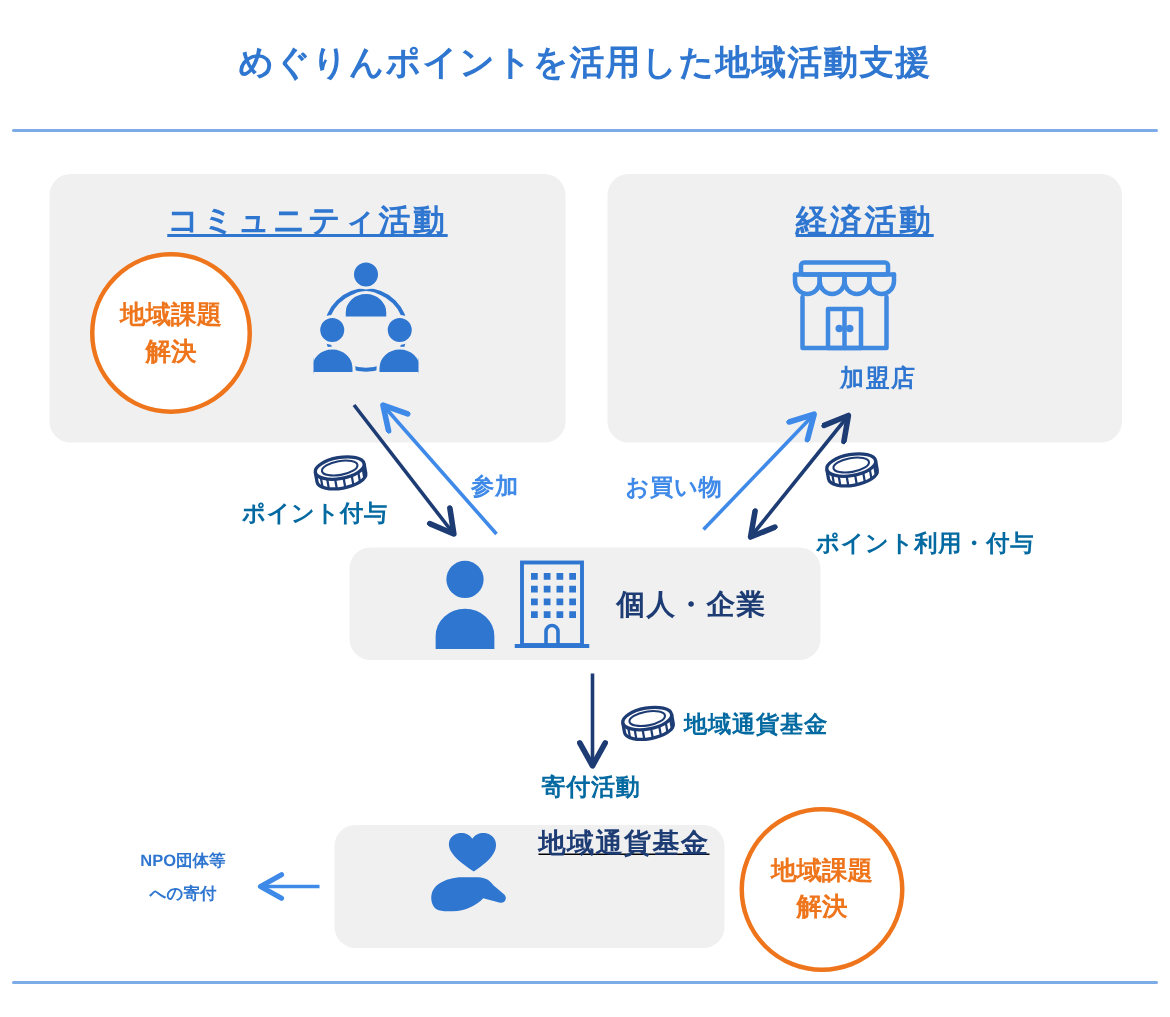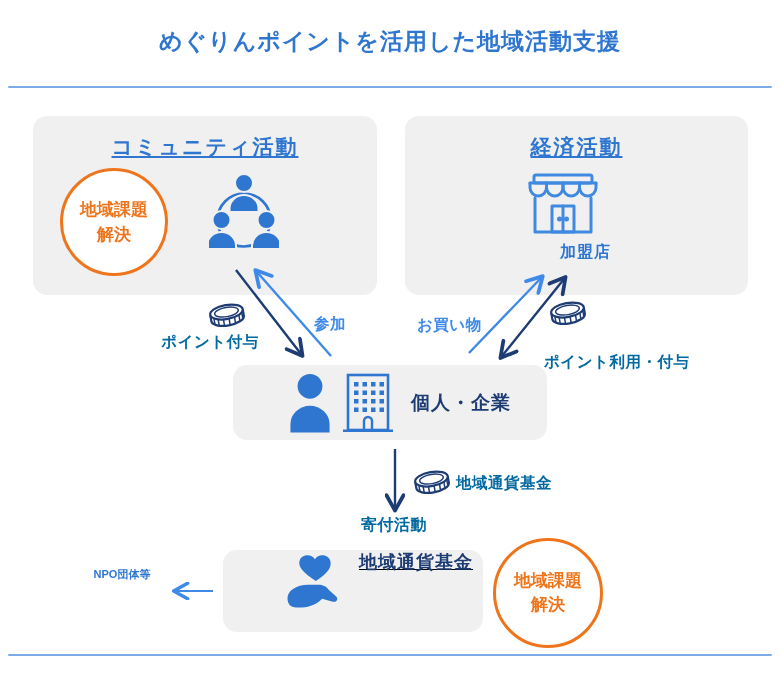--- a/index.html
+++ b/index.html
@@ -126,20 +126,21 @@
     </svg>
     <div class="fund-label">地域通貨基金</div>
   </div>
   <div class="ocircle circ-fund">
     <span>地域課題</span>
     <span>解決</span>
   </div>
 
   <div class="npo-label">
     <div>NPO団体等</div>
+    <div>への寄付</div>
   </div>
 
   <svg class="overlay" width="780" height="678" viewBox="0 0 780 678">
     <defs>
       <marker id="ah-navy" viewBox="0 0 12 12" refX="9" refY="6" markerWidth="8.5" markerHeight="8.5" orient="auto-start-reverse">
         <path d="M1.5,1 L10.5,6 L1.5,11" fill="none" stroke="#1e3c74" stroke-width="2.2" stroke-linecap="round" stroke-linejoin="round"></path>
       </marker>
       <marker id="ah-blue" viewBox="0 0 12 12" refX="9" refY="6" markerWidth="8.5" markerHeight="8.5" orient="auto-start-reverse">
         <path d="M1.5,1 L10.5,6 L1.5,11" fill="none" stroke="#3f8ae8" stroke-width="2.2" stroke-linecap="round" stroke-linejoin="round"></path>
       </marker>

